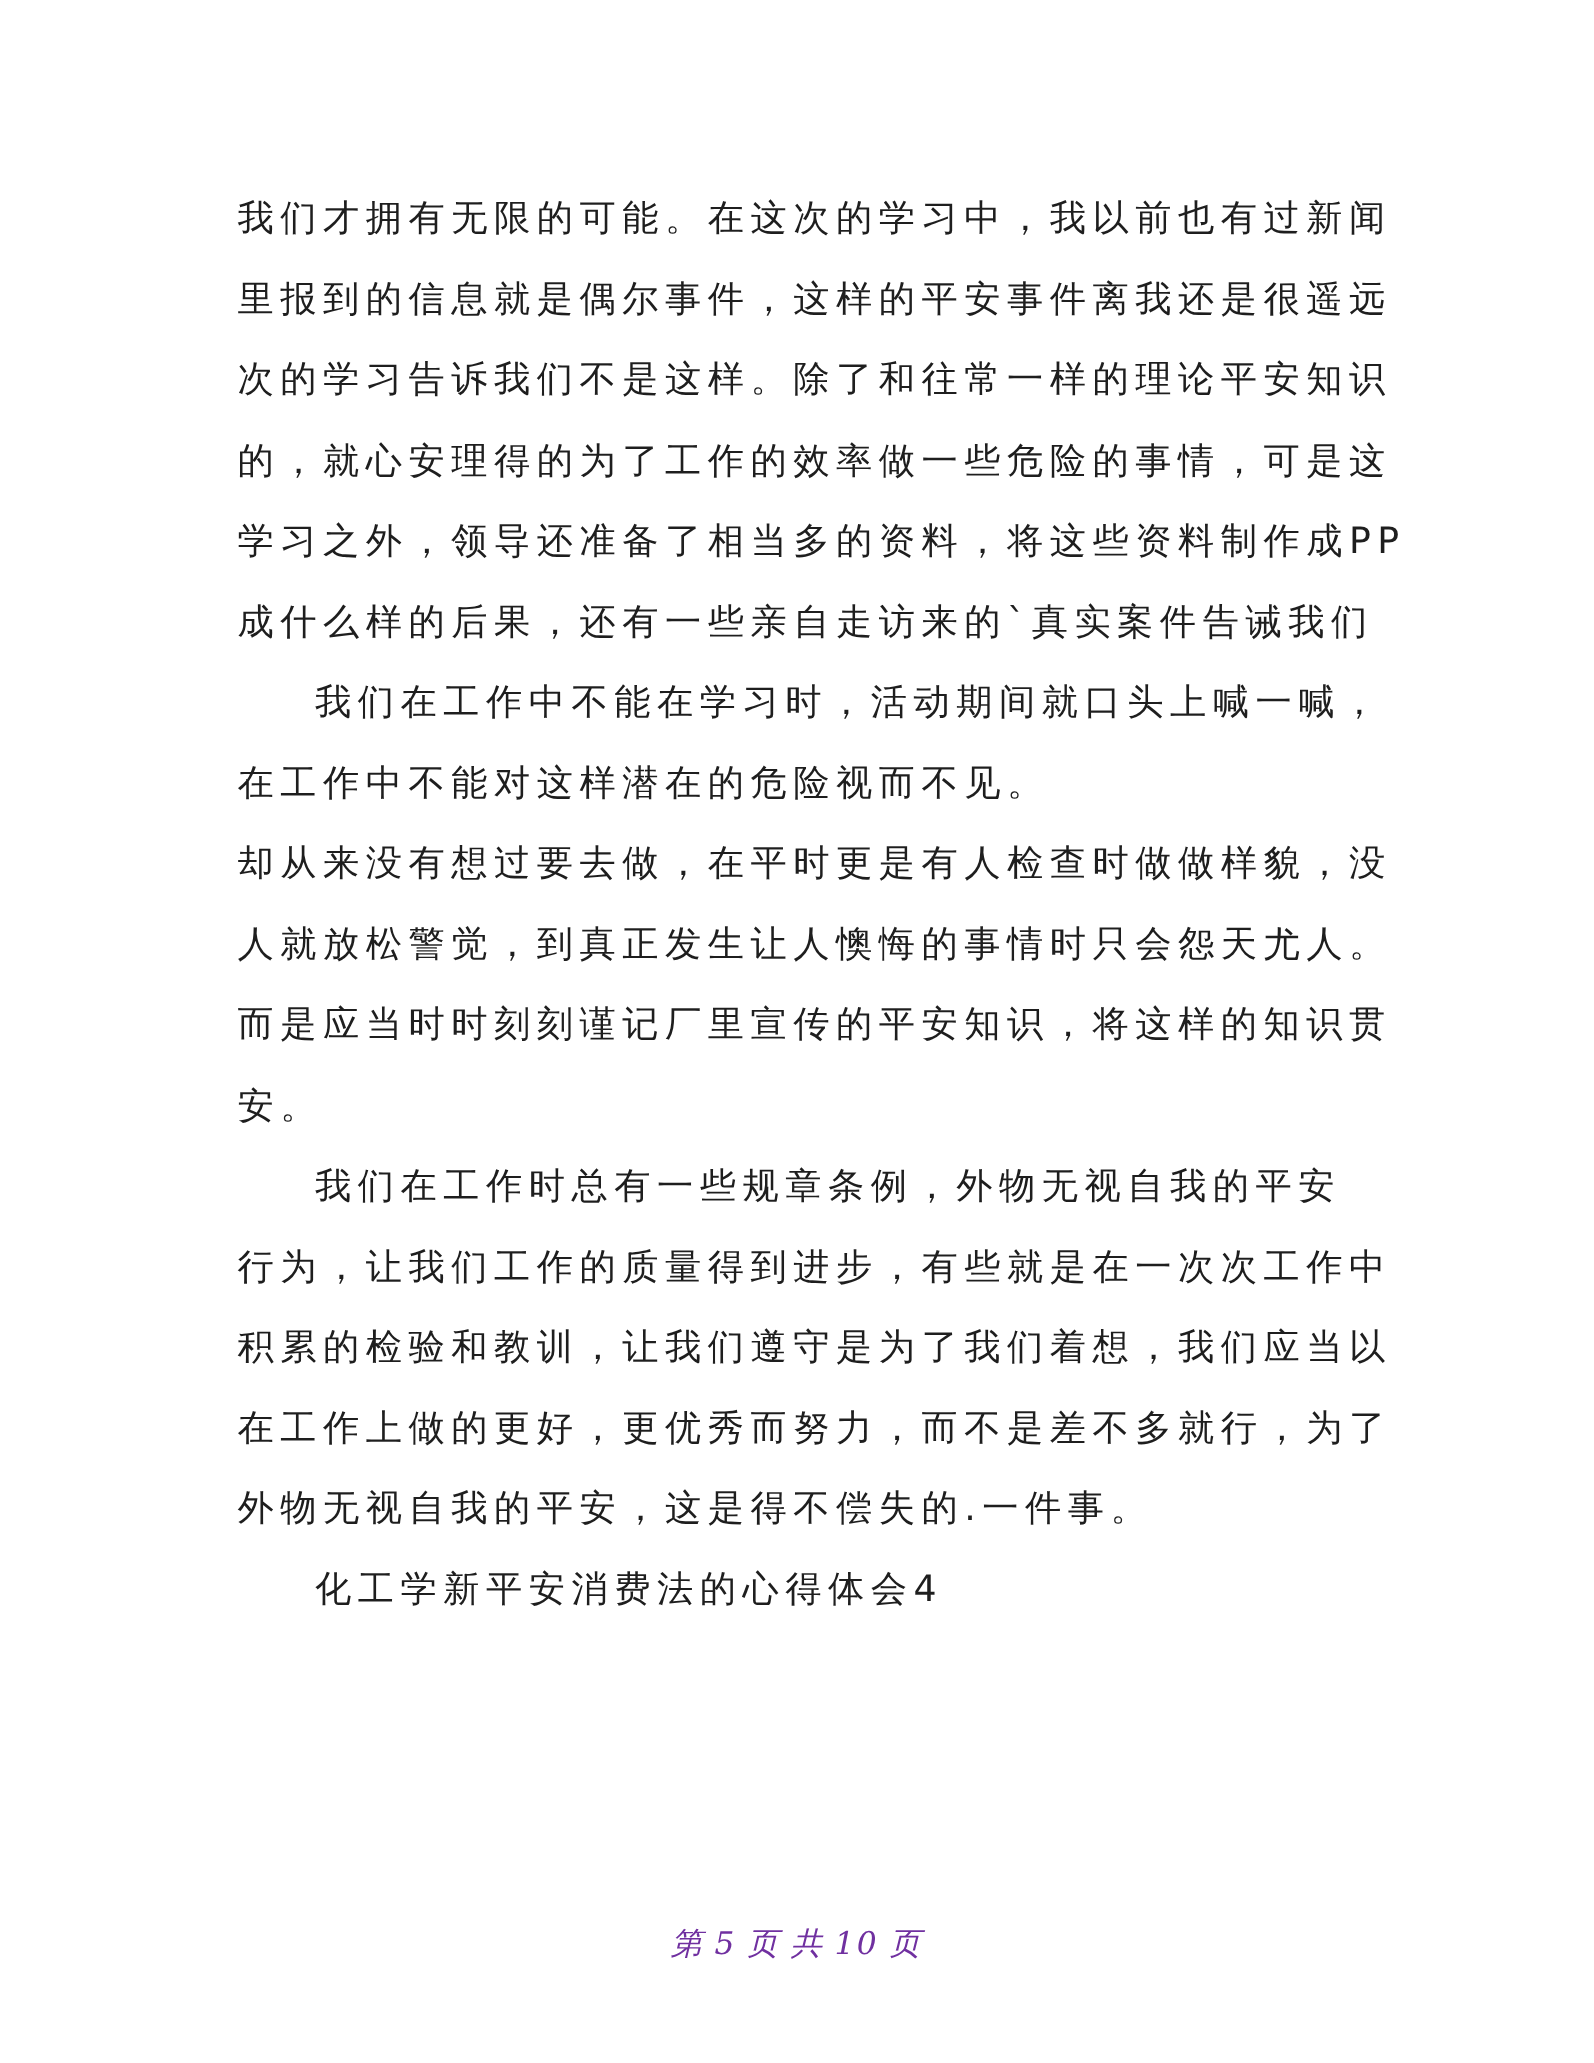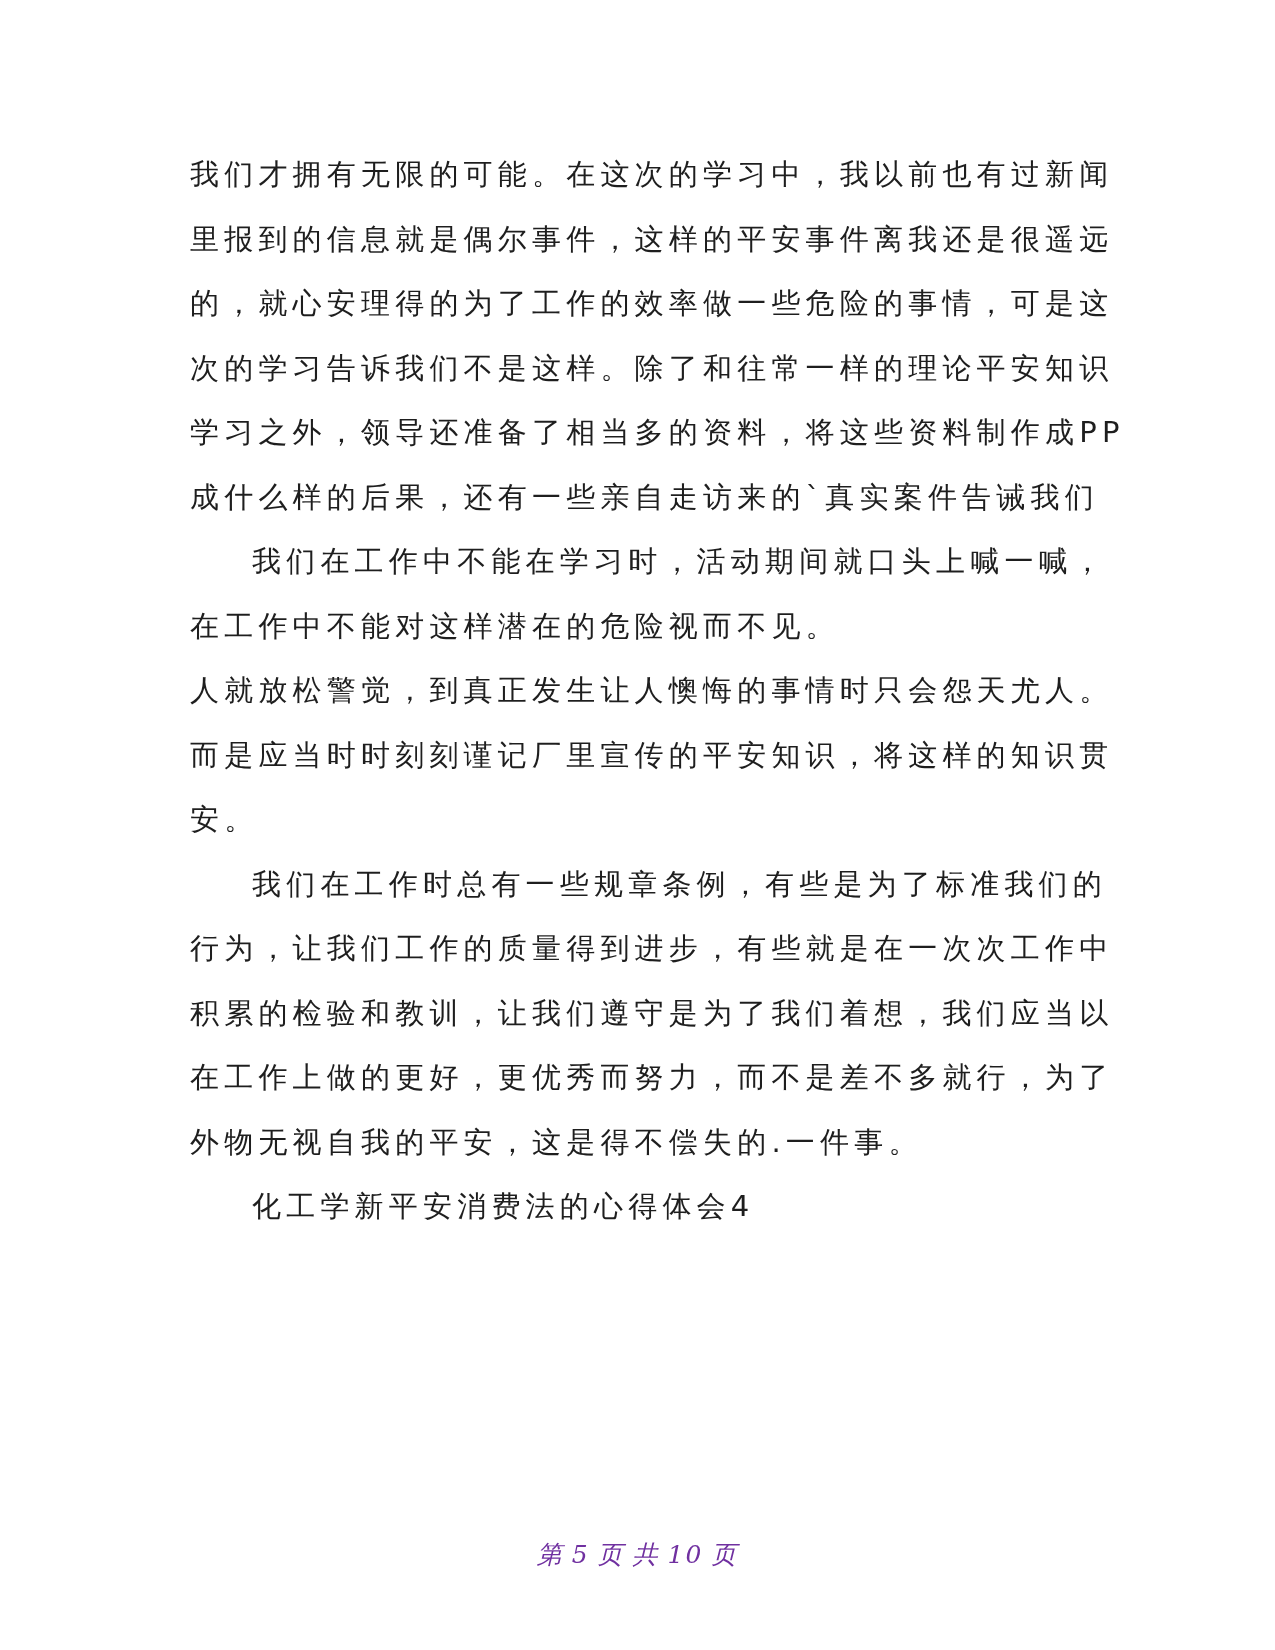--- a/index.html
+++ b/index.html
@@ -53,30 +53,31 @@
     }
     .footer span { margin: 0 4px; }
   </style>
 </head>
 <body>
 
 <div class="page">
   <div class="body-text">
     <div class="line">我们才拥有无限的可能。在这次的学习中，我以前也有过新闻</div>
     <div class="line">里报到的信息就是偶尔事件，这样的平安事件离我还是很遥远</div>
+    <div class="line">次的学习告诉我们不是这样。除了和往常一样的理论平安知识</div>
     <div class="line">的，就心安理得的为了工作的效率做一些危险的事情，可是这</div>
-    <div class="line">次的学习告诉我们不是这样。除了和往常一样的理论平安知识</div>
     <div class="line">学习之外，领导还准备了相当多的资料，将这些资料制作成PP</div>
     <div class="line">成什么样的后果，还有一些亲自走访来的`真实案件告诫我们</div>
     <div class="line indent">我们在工作中不能在学习时，活动期间就口头上喊一喊，</div>
     <div class="line">在工作中不能对这样潜在的危险视而不见。</div>
+    <div class="line">却从来没有想过要去做，在平时更是有人检查时做做样貌，没</div>
     <div class="line">人就放松警觉，到真正发生让人懊悔的事情时只会怨天尤人。</div>
     <div class="line">而是应当时时刻刻谨记厂里宣传的平安知识，将这样的知识贯</div>
     <div class="line">安。</div>
-    <div class="line indent">我们在工作时总有一些规章条例，有些是为了标准我们的</div>
+    <div class="line indent">我们在工作时总有一些规章条例，外物无视自我的平安</div>
     <div class="line">行为，让我们工作的质量得到进步，有些就是在一次次工作中</div>
     <div class="line">积累的检验和教训，让我们遵守是为了我们着想，我们应当以</div>
     <div class="line">在工作上做的更好，更优秀而努力，而不是差不多就行，为了</div>
     <div class="line">外物无视自我的平安，这是得不偿失的.一件事。</div>
     <div class="line indent">化工学新平安消费法的心得体会4</div>
   </div>
 
   <div class="footer">
     <span>第</span><span>5</span><span>页</span><span>共</span><span>10</span><span>页</span>
   </div>

